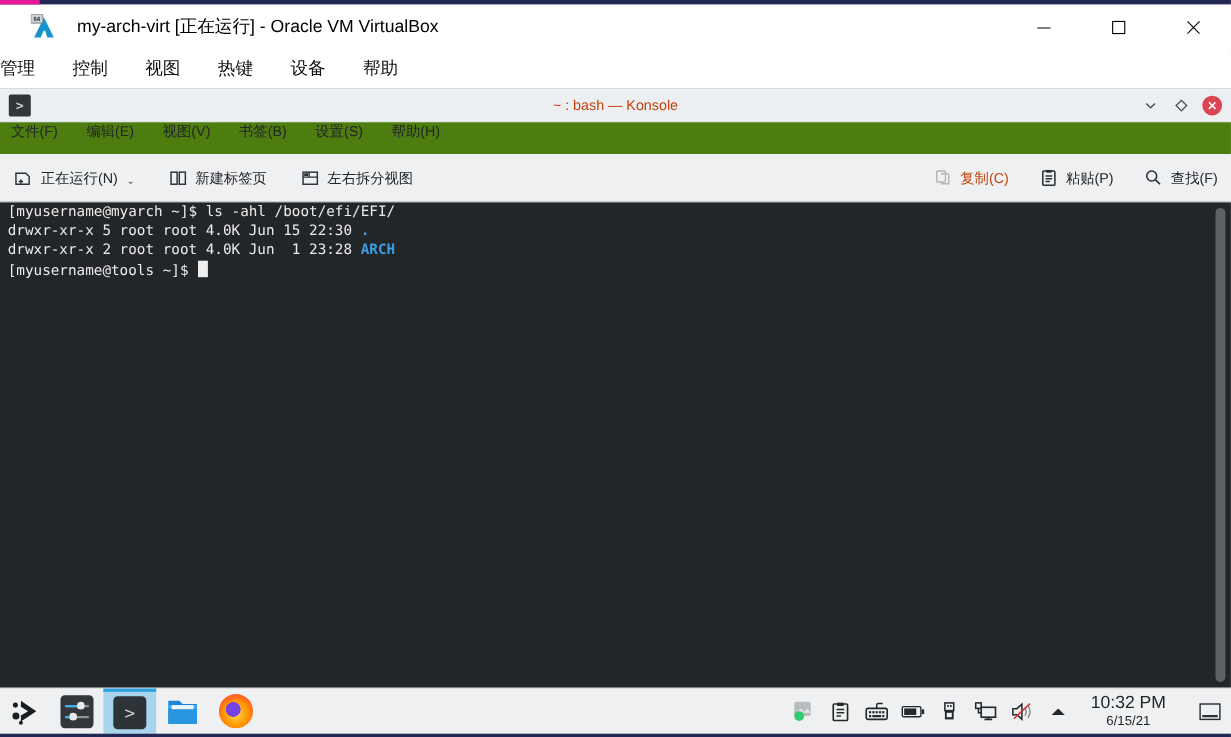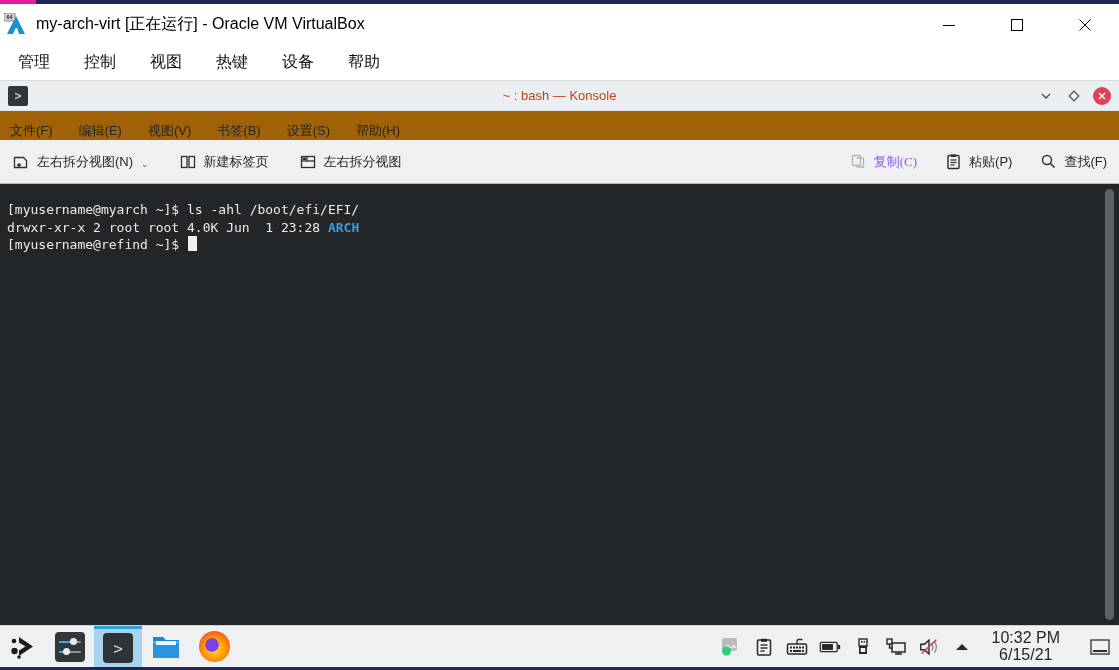--- a/index.html
+++ b/index.html
@@ -4,51 +4,51 @@
 <style>
   * { margin:0; padding:0; box-sizing:border-box; }
   html,body { width:1119px; height:670px; overflow:hidden; }
   body { font-family:"Liberation Sans", sans-serif; background:#ffffff; }
   .screen { width:1119px; height:670px; display:flex; flex-direction:column; position:relative; }
 
   
   .top-border { height:4px; background:#222655; position:relative; flex:none; }
   .top-border .pink { position:absolute; left:0; top:0; width:36px; height:4px; background:#e9199c; }
 
-  .vbox-titlebar { height:41px; background:#ffffff; display:flex; align-items:center; padding-left:4px; flex:none; }
+  .vbox-titlebar { height:41px; background:#ffffff; display:flex; align-items:center; padding-left:28px; flex:none;gap:10px; }
   .vbox-icon { width:24px; height:24px; position:relative; margin-right:8px; flex:none; }
   .vbox-icon svg { display:block; }
   .vbox-title { font-size:16px; color:#000000; white-space:nowrap; }
   .win-controls { margin-left:auto; display:flex; height:100%; }
   .win-btn { width:68px; height:100%; display:flex; align-items:center; justify-content:center; }
 
-  .vbox-menubar { height:36px; background:#ffffff; display:flex; align-items:center; padding-left:18px; gap:34px; border-bottom:1px solid #dadada; flex:none; }
+  .vbox-menubar { height:36px; background:#ffffff; display:flex; align-items:center; gap:34px; border-bottom:1px solid #dadada; flex:none; }
   .vbox-menu-item { font-size:16px; color:#111; white-space:nowrap; }
 
   
   .k-titlebar { height:30px; background:#eceff1; display:flex; align-items:center; position:relative; padding:0 8px; flex:none; border-bottom:1px solid #e2e5e7; }
   .k-app-icon { width:20px; height:20px; background:#31363b; border-radius:2px; color:#c3c8cc; font-size:12px; font-weight:bold; display:flex; align-items:center; justify-content:center; flex:none; font-family:"DejaVu Sans Mono", monospace; }
   .k-title { position:absolute; left:0; right:0; text-align:center; font-size:13px; color:#c2410c; pointer-events:none; }
   .k-buttons { margin-left:auto; display:flex; align-items:center; gap:10px; z-index:2; }
   .k-btn { width:18px; height:18px; display:flex; align-items:center; justify-content:center; }
   .k-close { width:18px; height:18px; border-radius:50%; background:#da4453; display:flex; align-items:center; justify-content:center; }
 
-  .k-menubar { height:29px; background:#a16207; display:flex; align-items:flex-end; padding-left:10px; gap:26px; flex:none; }
+  .k-menubar { height:29px; background:#4d7c0f; display:flex; align-items:flex-start; padding-left:10px; gap:26px; flex:none; }
   .k-menu-item { font-size:13px; color:#232629; white-space:nowrap; }
 
   .k-toolbar { height:44px; background:#eff0f1; display:flex; align-items:center; padding:0 12px; border-bottom:1px solid #b6b9bb; flex:none; }
   .tbtn { display:flex; align-items:center; gap:7px; font-size:13px; color:#232629; white-space:nowrap; margin-right:30px; }
   .tbtn svg { flex:none; }
   .tbtn .chev { font-size:9px; color:#50545a; margin-left:1px; align-self:flex-end; padding-bottom:2px; }
   .tb-right { margin-left:auto; display:flex; align-items:center; }
   .tb-right .tbtn { margin-right:0; margin-left:28px; }
-  .tbtn.disabled { color:#8b5cf6;font-family:Liberation Serif, serif; }
+  .tbtn.disabled { color:#c2410c; }
 
   
-  .terminal { flex:1 1 auto; background:#232629; position:relative; overflow:hidden; padding:17px 20px 0 7px; }
+  .terminal { flex:1 1 auto; background:#232629; position:relative; overflow:hidden; padding:0 20px 0 7px; }
   .tline { font-family:"DejaVu Sans Mono", monospace; font-size:13px; line-height:17.5px; color:#eceaea; white-space:pre; }
   .seg-dir { color:#3a9ede; font-weight:bold; }
   .cursor { display:inline-block; width:9px; height:15px; background:#efefef; vertical-align:-2px; margin-left:1px; }
   .scrollbar { position:absolute; top:5px; bottom:5px; right:5px; width:9px; background:#5c6265; border-radius:5px; }
 
   
   .taskbar { height:42px; background:#eff0f1; border-top:1px solid #cfd2d4; display:flex; align-items:stretch; flex:none; }
   .tb-app { width:48px; display:flex; align-items:center; justify-content:center; flex:none; }
   .tb-app.launcher { width:46px; }
   .tb-app.active { background:#a8d4ee; border-top:3px solid #2fa3e0; }
@@ -58,21 +58,21 @@
   .settings-sq .knob { position:absolute; width:7px; height:7px; border-radius:50%; background:#e8eaeb; }
   .settings-sq .blue1 { position:absolute; left:4px; height:2px; background:#3daee9; border-radius:1px; }
   .ff-circle { width:31px; height:31px; border-radius:50%;
     background: radial-gradient(circle at 42% 45%, #7542e5 0 26%, rgba(0,0,0,0) 28%),
                 radial-gradient(circle at 50% 58%, #ffd54a, #ff9500 48%, #ff4f2e 78%, #e23b2e);
   }
   .tray { margin-left:auto; display:flex; align-items:center; gap:11px; padding-right:6px; }
   .tray-ic { width:22px; height:22px; display:flex; align-items:center; justify-content:center; }
   .clock { text-align:center; color:#232629; padding:0 8px; line-height:1.05; }
   .clock .t { font-size:16px; }
-  .clock .d { font-size:16px; }
+  .clock .d { font-size:12px; }
   .show-desktop { width:26px; height:100%; display:flex; align-items:center; justify-content:center; margin-left:8px; }
   .bottom-border { height:3px; background:#222655; flex:none; }
 </style>
 </head>
 <body>
 
 <div class="screen">
 
   <div class="top-border">
     <div class="pink"></div>
@@ -145,21 +145,21 @@
     <span class="k-menu-item">设置(S)</span>
     <span class="k-menu-item">帮助(H)</span>
   </div>
 
   <div class="k-toolbar">
     <div class="tbtn">
       <svg width="18" height="18" viewBox="0 0 18 18">
         <path d="M2.5 4.5 h9 l3 3 v7 h-12 z" fill="none" stroke="#2b2f33" stroke-width="1.3"></path>
         <path d="M5 12 h4 M7 10 v4" stroke="#2b2f33" stroke-width="1.3"></path>
       </svg>
-      <span>左右拆分视图(N)</span>
+      <span>正在运行(N)</span>
       <span class="chev">⌄</span>
     </div>
     <div class="tbtn">
       <svg width="18" height="18" viewBox="0 0 18 18">
         <rect x="2.5" y="3.5" width="5.5" height="11" fill="none" stroke="#2b2f33" stroke-width="1.3"></rect>
         <rect x="10" y="3.5" width="5.5" height="11" fill="none" stroke="#2b2f33" stroke-width="1.3"></rect>
       </svg>
       <span>新建标签页</span>
     </div>
     <div class="tbtn">
@@ -195,22 +195,23 @@
           <line x1="10.5" y1="10.5" x2="14.5" y2="14.5" stroke="#2b2f33" stroke-width="1.6"></line>
         </svg>
         <span>查找(F)</span>
       </div>
     </div>
   </div>
 
   <div class="terminal">
     <div id="terminal-output">
         <div class="tline"><span>[myusername@myarch ~]$ ls -ahl /boot/efi/EFI/</span></div>
+        <div class="tline"><span>drwxr-xr-x 5 root root 4.0K Jun 15 22:30 </span><span class="seg-dir">.</span></div>
         <div class="tline"><span>drwxr-xr-x 2 root root 4.0K Jun  1 23:28 </span><span class="seg-dir">ARCH</span></div>
-        <div class="tline"><span>[myusername@refind ~]$ </span><span class="cursor"></span></div>
+        <div class="tline"><span>[myusername@tools ~]$ </span><span class="cursor"></span></div>
       </div>
     <div class="scrollbar"></div>
   </div>
 
   <div class="taskbar">
     <div class="tb-app launcher">
       <svg width="28" height="28" viewBox="0 0 28 28">
         <circle cx="5" cy="8" r="2.3" fill="#1b1e21"></circle>
         <circle cx="5.5" cy="18" r="3.2" fill="#1b1e21"></circle>
         <circle cx="10" cy="24" r="1.8" fill="#1b1e21"></circle>

